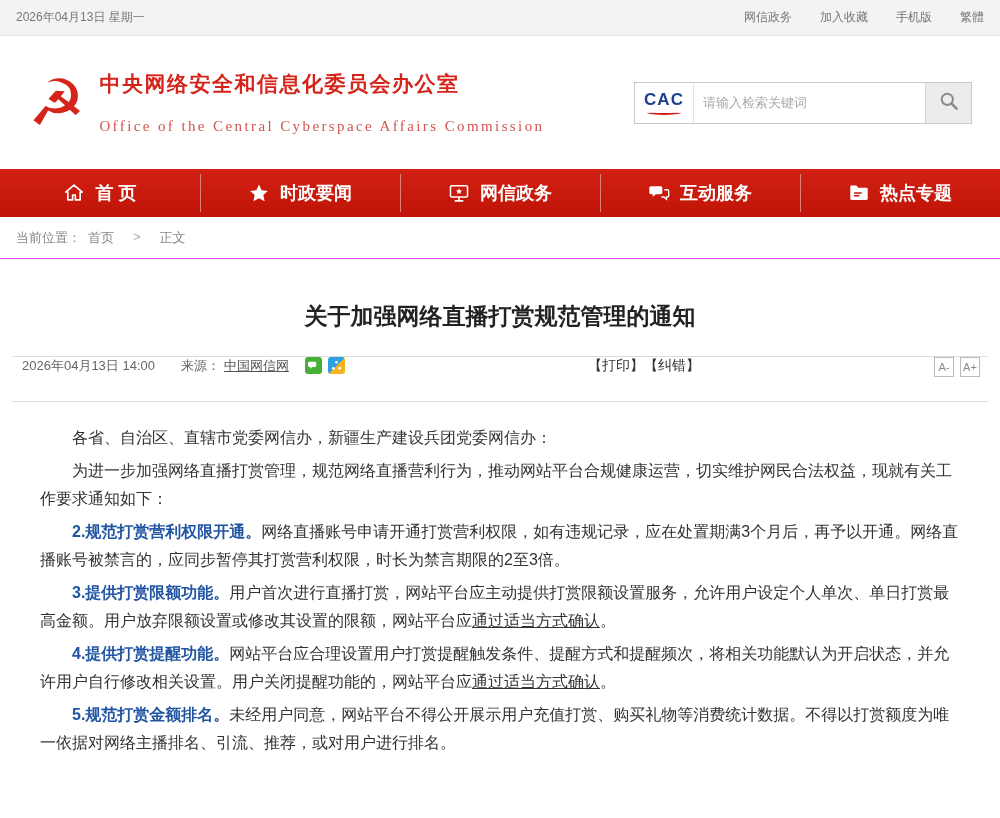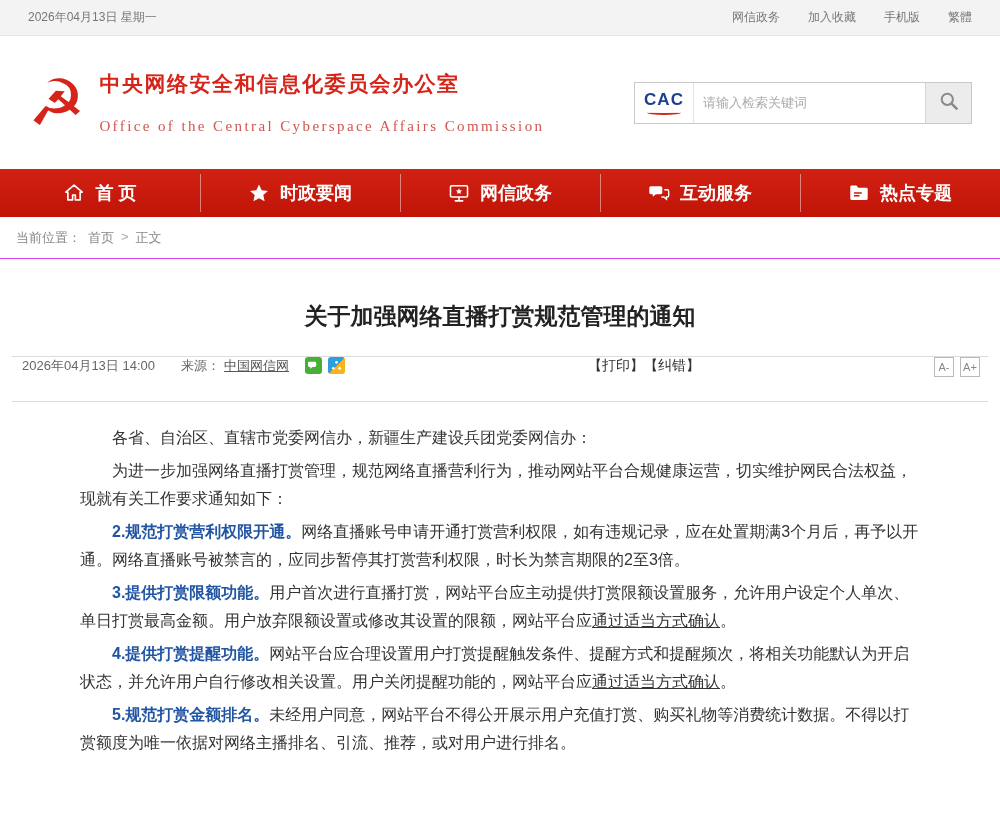--- a/index.html
+++ b/index.html
@@ -6,21 +6,21 @@
   html,body { background:#fff; }
   body {
     width:1000px; height:818px; overflow:hidden;
     font-family:"Liberation Sans","DejaVu Sans",sans-serif;
     color:#333;
   }
 
   
   .topbar {
     height:36px; background:#f3f3f3; border-bottom:1px solid #e4e4e4;
-    display:flex; align-items:center; padding:0 28px;
+    display:flex; align-items:center; padding:0 16px;
     font-size:12px; color:#777;
   }
   .topbar-links { margin-left:auto; display:flex; gap:28px; }
   .topbar-links span { cursor:pointer; }
 
   
   .header { height:133px; display:flex; align-items:center; padding:0 28px; background:#fff; }
   .logo-mark { font-size:64px; line-height:1; color:#d5251b; margin-right:14px;
                font-family:"DejaVu Sans",sans-serif; }
   .site-title h1 { font-size:21px; color:#d5251b; letter-spacing:1.5px; font-weight:bold; }
@@ -68,21 +68,21 @@
   .share-icon.green { background:#45b035; color:#fff; font-size:10px; }
   .share-icon.multi { background:linear-gradient(135deg,#2d9ee0 0 50%,#f6b21f 50% 100%);
                       color:#fff; font-size:10px; }
   .print-group { position:absolute; left:576px; font-size:14px; color:#333; display:flex; }
   .print-group span { cursor:pointer; }
   .font-controls { position:absolute; right:8px; display:flex; gap:6px; }
   .font-controls span { width:20px; height:20px; border:1px solid #b9b9b9; background:#fff;
                         display:flex; align-items:center; justify-content:center;
                         font-size:11px; color:#888; cursor:pointer; }
 
-  .body-text { margin:22px 80px 0; font-size:16px; line-height:1.75; color:#333; }
+  .body-text { margin:22px 40px 0; font-size:16px; line-height:1.75; color:#333; }
   .body-text p { text-indent:2em; margin-bottom:5px; }
   .seg-lead { font-weight:bold; color:#2155a3; }
   .seg-underline { text-decoration:underline; }
 </style>
 </head>
 <body>
 
 <div class="topbar">
   <span>2026年04月13日 星期一</span>
   <div class="topbar-links">
@@ -158,21 +158,21 @@
           <path d="M2.5 5.2c0-.7.6-1.3 1.3-1.3h5.4l2 2.3h9c.7 0 1.3.6 1.3 1.3v10.7c0 .7-.6 1.3-1.3 1.3H3.8c-.7 0-1.3-.6-1.3-1.3z" fill="#fff"></path>
           <path d="M6.5 12h8.5M6.5 15h6" stroke="#c8170b" stroke-width="1.4"></path>
         </svg>
       </span>
       <span>热点专题</span>
     </div>
   </div>
 
 <div class="breadcrumb">
   <span>当前位置：</span>
-  <span style="display:flex;gap:7px;">
+  <span style="display:flex;gap:19px;">
       <span class="bc-item">首页</span>
       <span class="bc-sep">&gt;</span>
       <span class="bc-item">正文</span>
     </span>
 </div>
 
 <div>
   <h2 class="article-title">关于加强网络直播打赏规范管理的通知</h2>
 
   <div class="meta">

